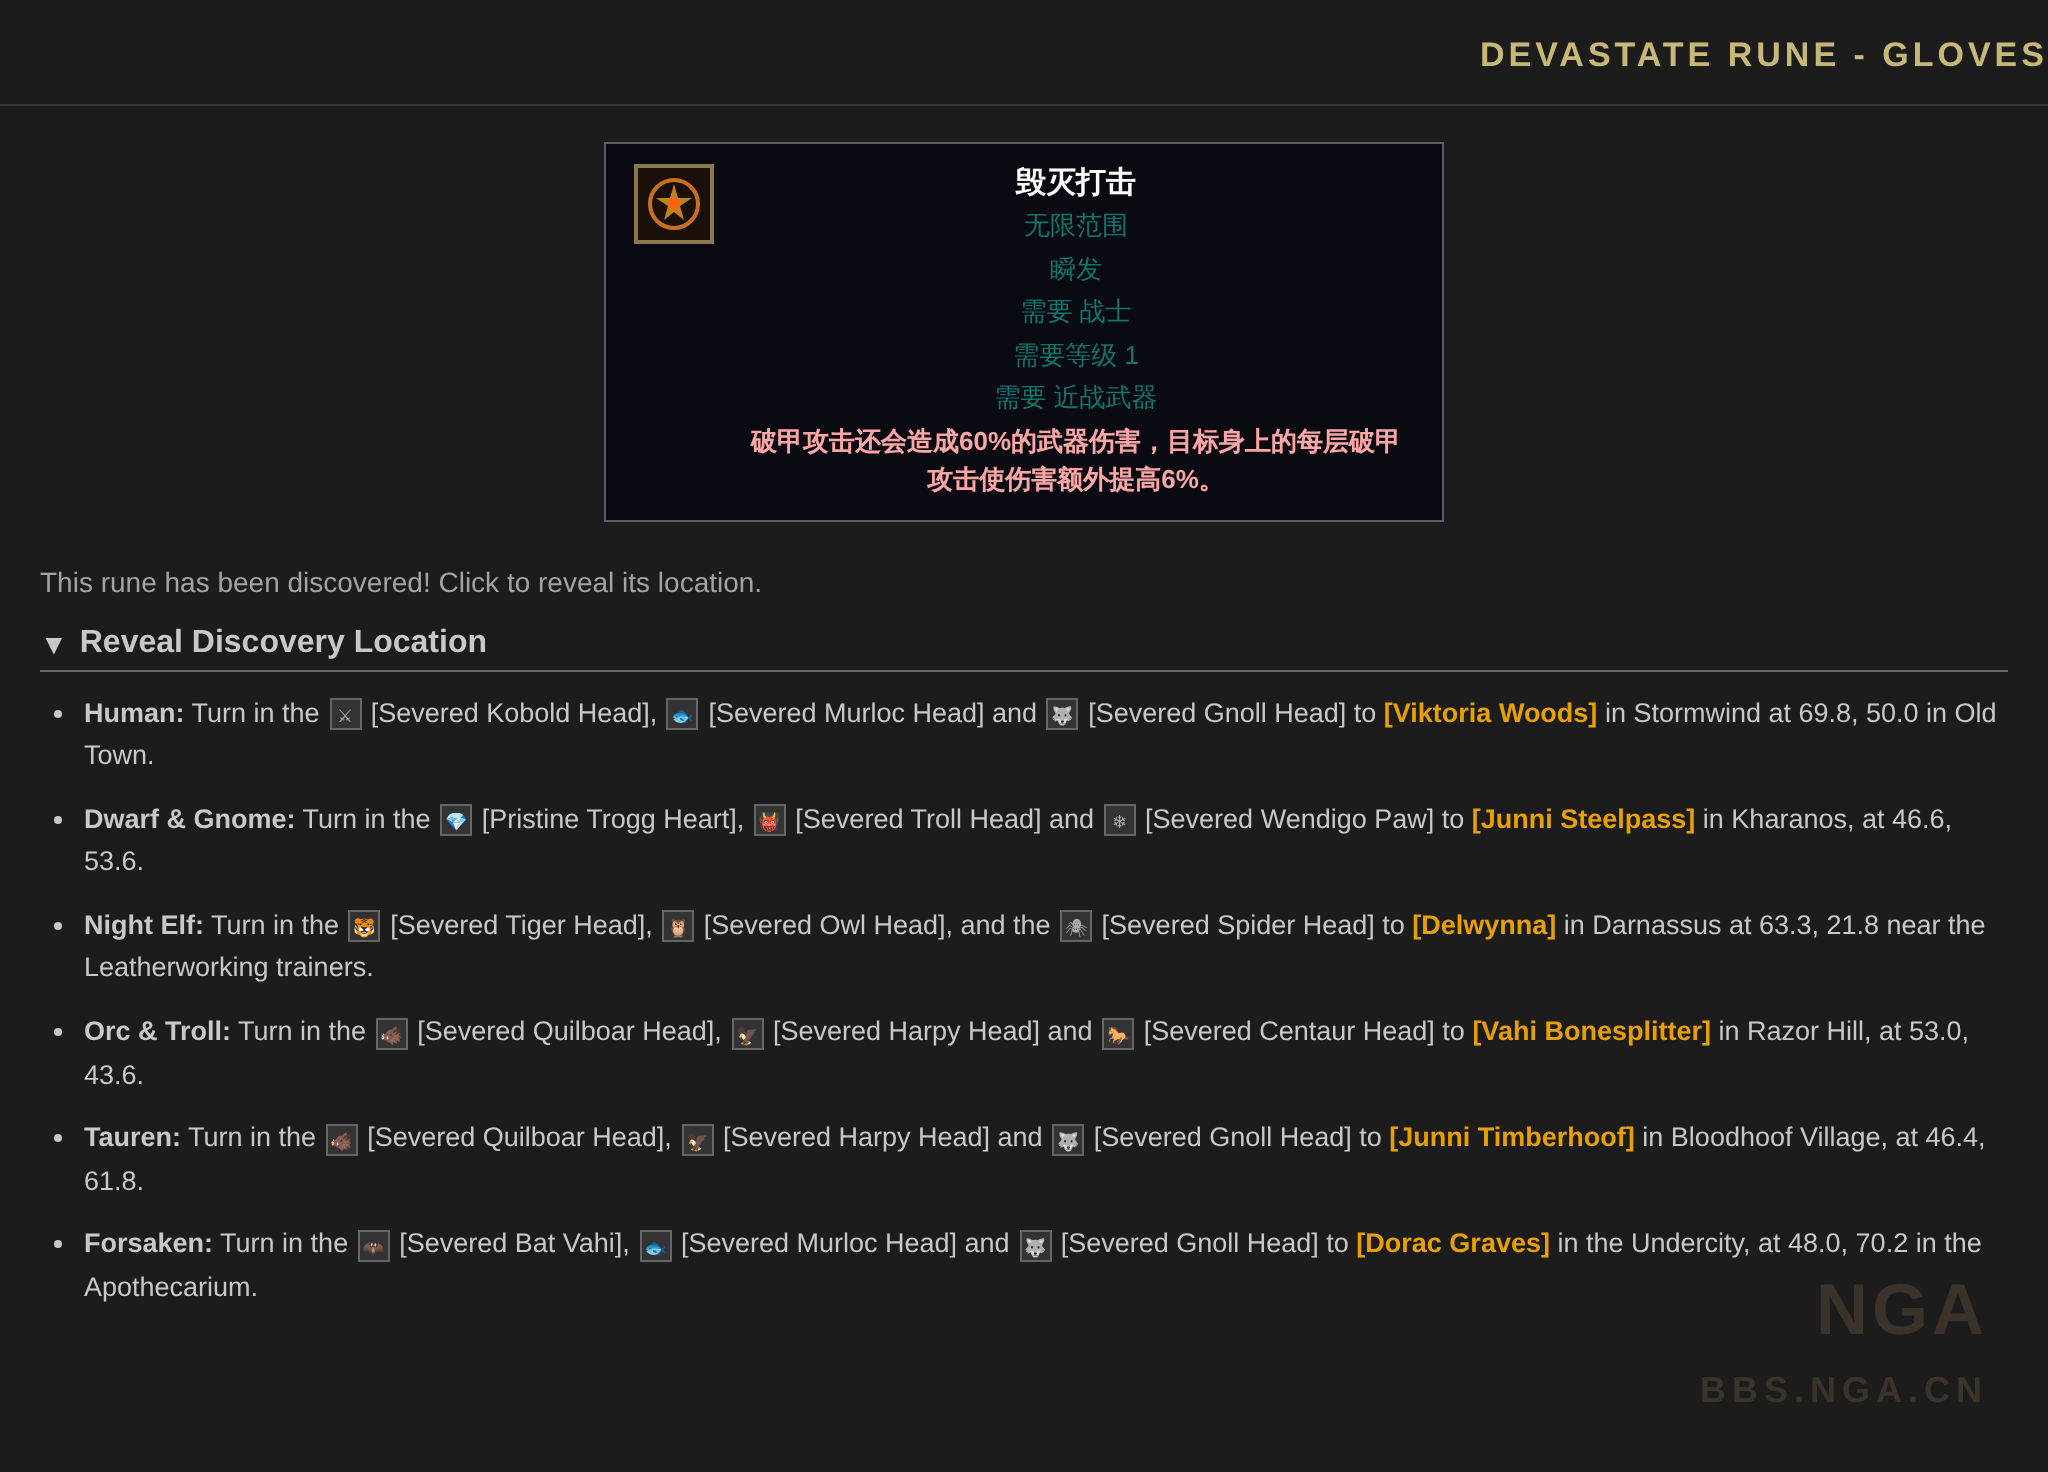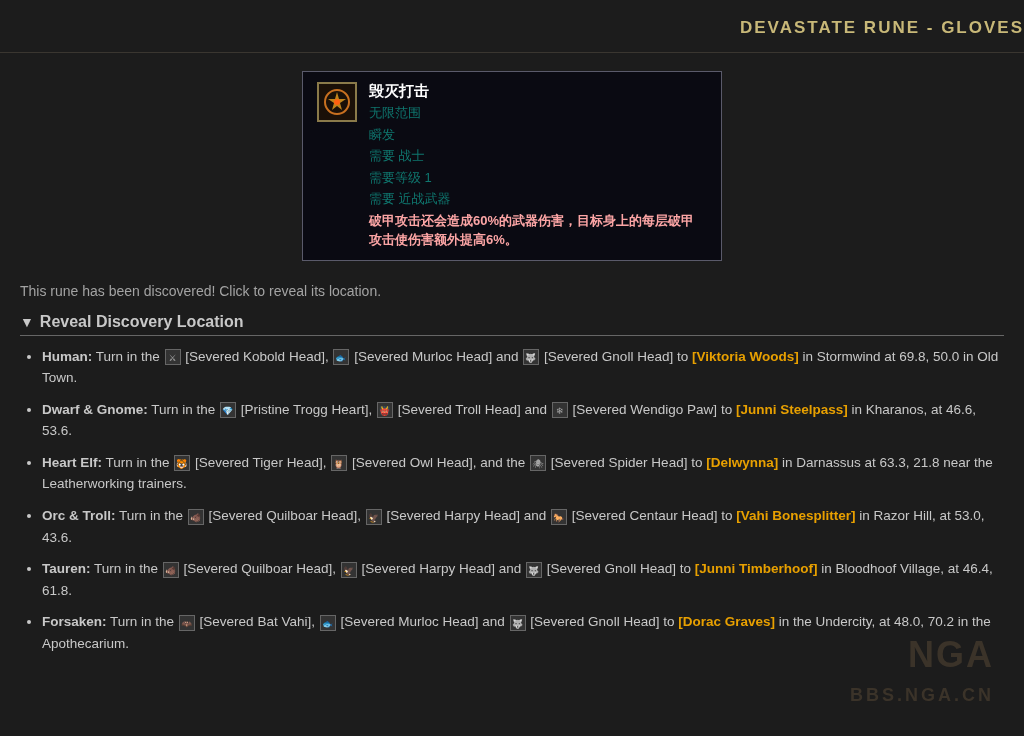--- a/index.html
+++ b/index.html
@@ -51,20 +51,21 @@
       display: flex;
       align-items: center;
       justify-content: center;
       font-size: 22px;
       color: #e8a000;
     }
     .tooltip-text {
       display: flex;
       flex-direction: column;
       gap: 2px;
+      text-align: center;
     }
     .tooltip-name {
       color: #ffffff;
       font-size: 15px;
       font-weight: bold;
     }
     .tooltip-line {
       color: #0f766e;
       font-size: 13px;
       line-height: 1.5;
@@ -197,21 +198,21 @@
       <li>
         <strong>Dwarf &amp; Gnome:</strong>
         Turn in the
         <span class="item-icon">💎</span> <span>[Pristine Trogg Heart]</span>,
         <span class="item-icon">👹</span> <span>[Severed Troll Head]</span> and
         <span class="item-icon">❄</span> <span>[Severed Wendigo Paw]</span> to
         <span class="npc-link">[Junni Steelpass]</span>
         in Kharanos, at 46.6, 53.6.
       </li>
       <li>
-        <strong>Heart Elf:</strong>
+        <strong>Night Elf:</strong>
         Turn in the
         <span class="item-icon">🐯</span> <span>[Severed Tiger Head]</span>,
         <span class="item-icon">🦉</span> <span>[Severed Owl Head]</span>, and the
         <span class="item-icon">🕷</span> <span>[Severed Spider Head]</span> to
         <span class="npc-link">[Delwynna]</span>
         in Darnassus at 63.3, 21.8 near the Leatherworking trainers.
       </li>
       <li>
         <strong>Orc &amp; Troll:</strong>
         Turn in the

